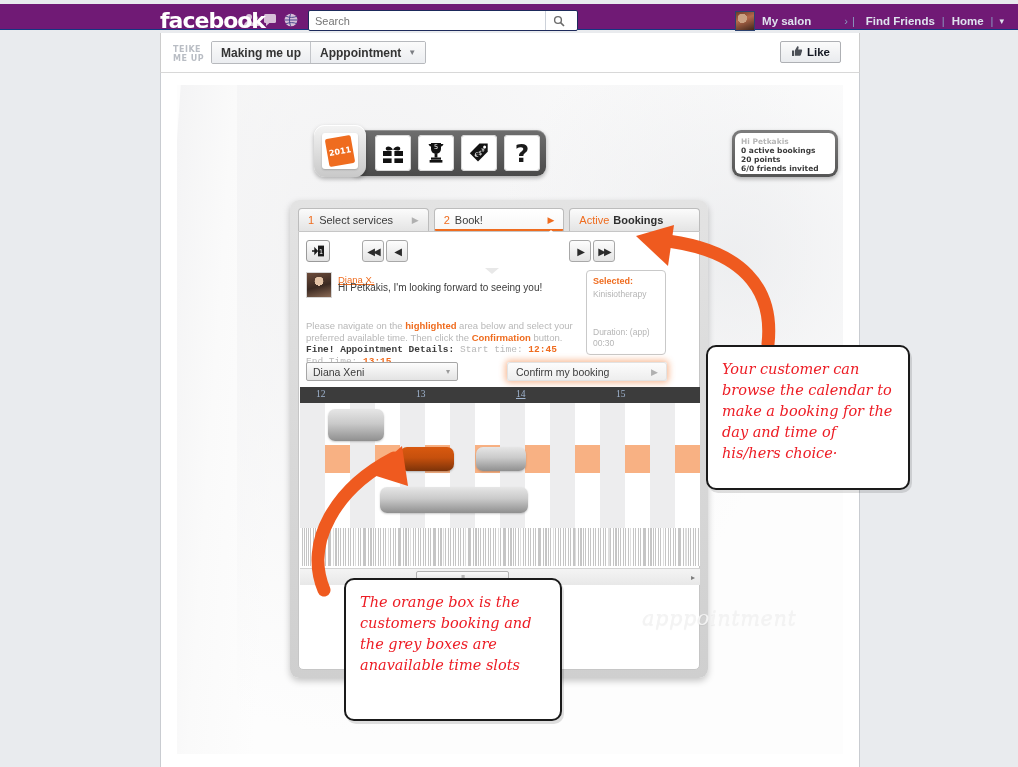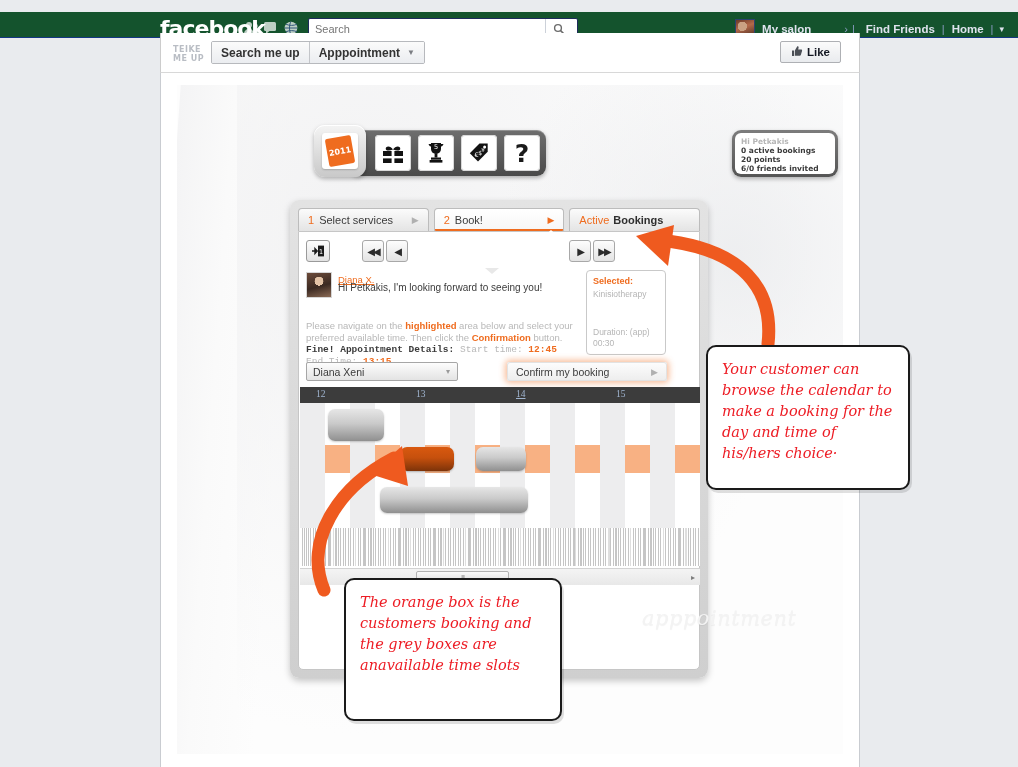--- a/index.html
+++ b/index.html
@@ -7,22 +7,22 @@
   body {
     width:1018px; height:767px;
     background:#e9ebee;
     font-family:"Liberation Sans", sans-serif;
     overflow:hidden;
     position:relative;
   }
 
   
   #fb-bar{
-    position:absolute; left:0; top:12px; width:1018px; height:26px;
-    background:#14532d;
+    position:absolute; left:0; top:4px; width:1018px; height:26px;
+    background:#701a75;
     border-bottom:1px solid #133783;
   }
   #fb-inner{
     position:absolute; left:160px; top:0; width:858px; height:33px;
   }
   #fb-logo{
     position:absolute; left:0; top:4px;
     color:#fff; font-size:22px; font-weight:bold; letter-spacing:-1px;
     font-family:"DejaVu Sans", sans-serif;
   }
@@ -450,21 +450,21 @@
 <div id="page-wrap"></div>
 
 <div id="page-header">
   <div id="brand-mark">
     <div>TEIKE</div>
     <div>ME UP</div>
   </div>
 
   <div id="tab-group">
     <div class="hdr-tab">
-      <span>Search me up</span>
+      <span>Making me up</span>
     </div>
     <div class="hdr-tab">
       <span>Apppointment</span>
       <span class="hdr-caret">▼</span>
     </div>
   </div>
 
   <div id="like-btn">
     <span>
       <svg width="12" height="12" viewBox="0 0 12 12">

